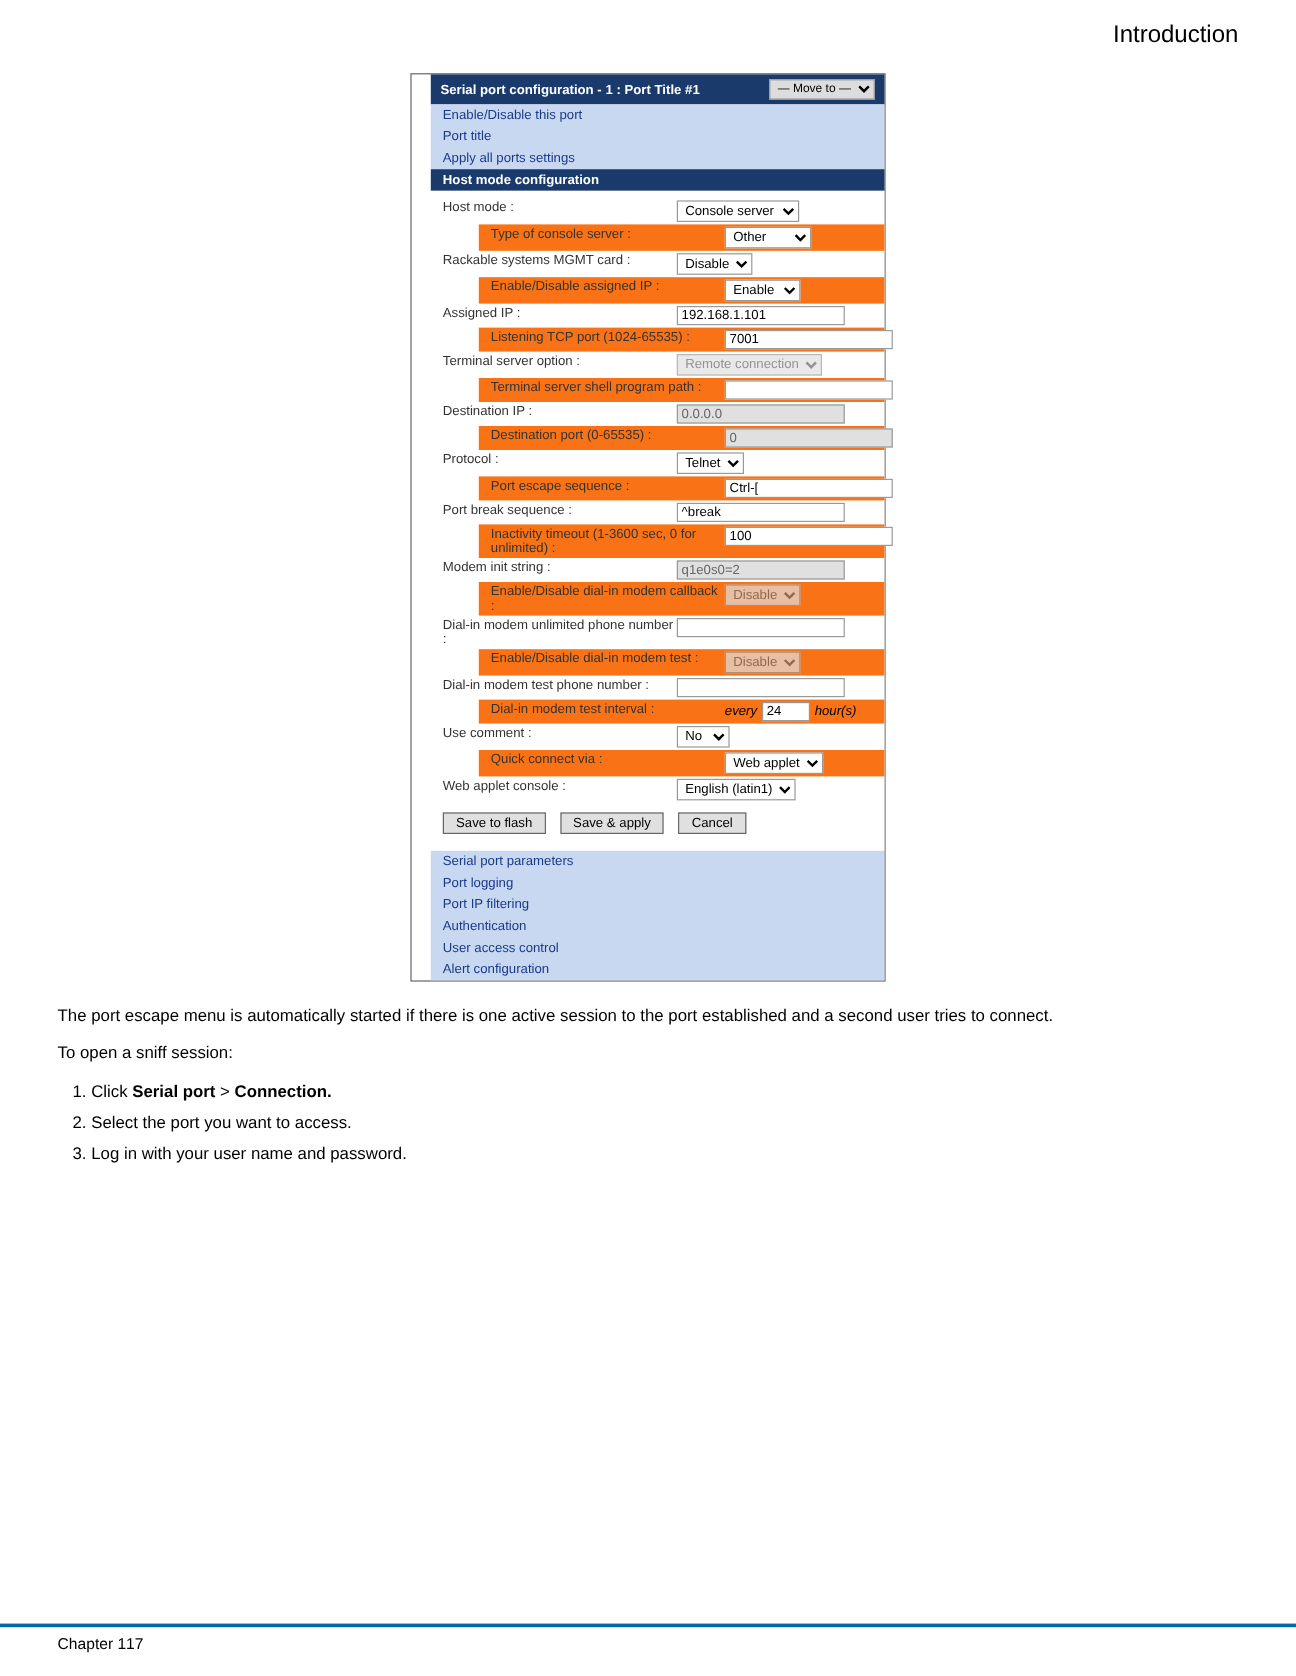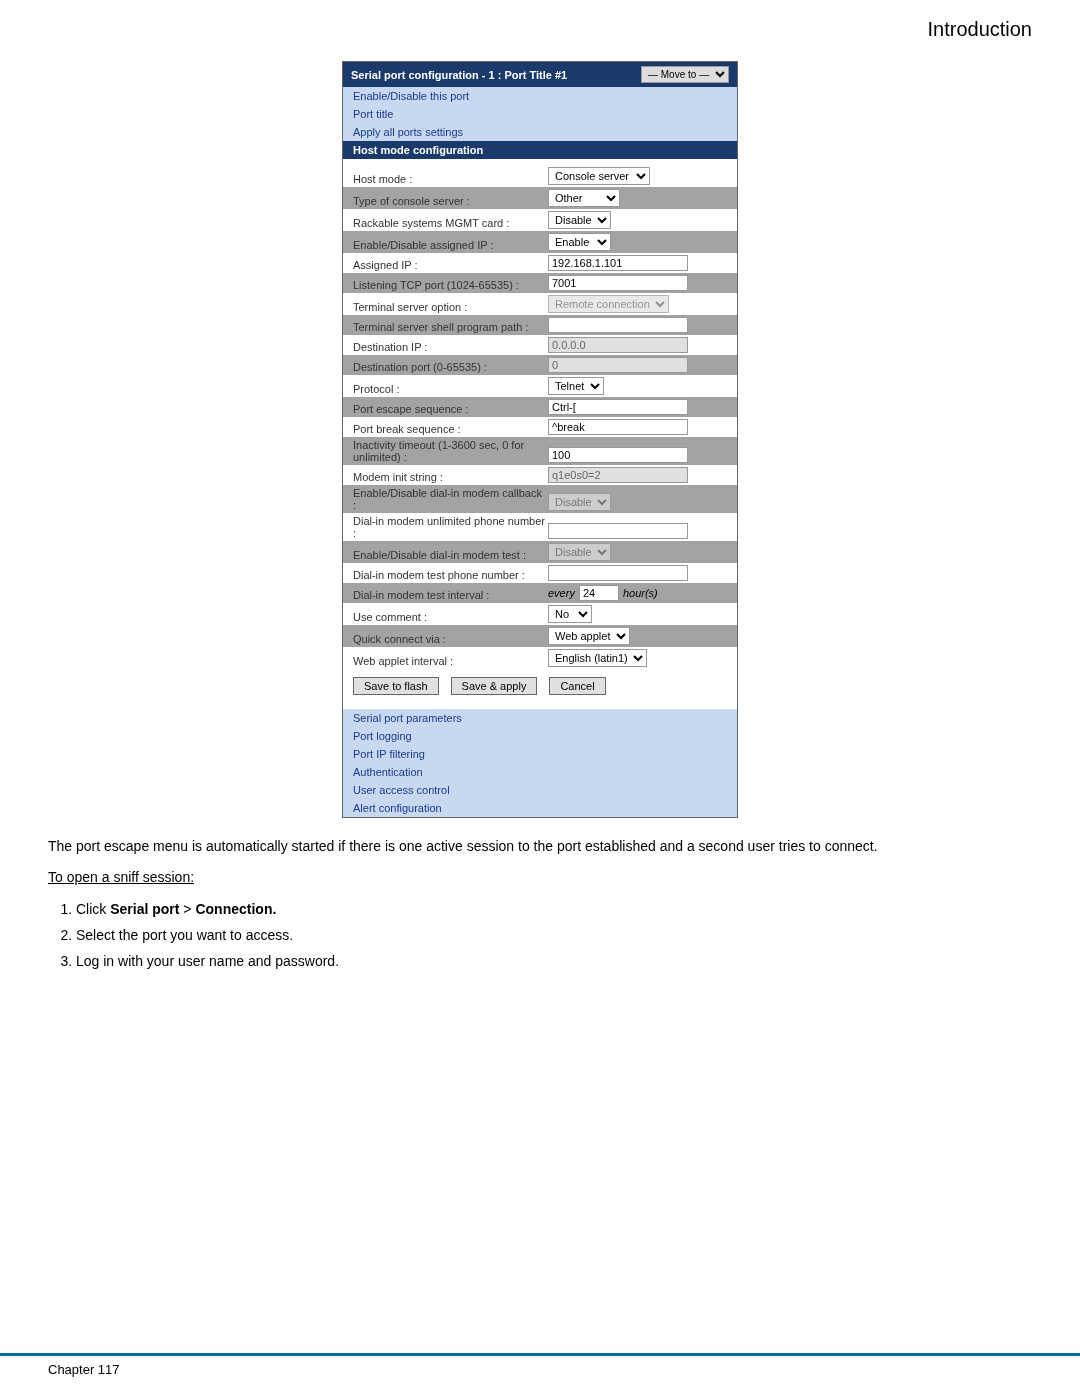--- a/index.html
+++ b/index.html
@@ -27,20 +27,21 @@
       padding: 10px 48px 20px 48px;
     }
 
     
     .config-panel {
       border: 1px solid #666;
       background: #fff;
       width: 396px;
       margin: 0 auto;
       font-size: 11px;
+      padding-left: 16px;
     }
 
     .config-panel-header {
       background: #1a3a6b;
       color: #fff;
       padding: 4px 8px;
       font-size: 11px;
       font-weight: bold;
       display: flex;
       justify-content: space-between;
@@ -75,27 +76,28 @@
       font-weight: bold;
     }
 
     .form-area {
       padding: 6px 0;
       background: #fff;
     }
 
     .form-row {
       display: flex;
-      align-items: flex-end;
+      align-items: flex-start;
       padding: 2px 10px;
       min-height: 20px;
     }
 
     .form-row.alt {
-      background: #a3a3a3;
+      background: #f97316;
+      margin-left: 40px;
     }
 
     .form-label {
       width: 195px;
       color: #333;
       font-size: 11px;
       flex-shrink: 0;
     }
 
     .form-control {
@@ -161,21 +163,20 @@
     }
 
     .body-text p {
       margin-bottom: 10px;
     }
 
     .steps-header {
       margin-top: 3px;
       margin-bottom: 8px;
       font-size: 14px;
-      text-decoration: underline;
     }
 
     .steps-list {
       margin-left: 28px;
       font-size: 14px;
       line-height: 1.7;
     }
 
     .steps-list li {
       margin-bottom: 2px;
@@ -409,21 +410,21 @@
         <div class="form-control">
           <select>
             <option selected="">Web applet</option>
             <option>SSH</option>
             <option>Telnet</option>
           </select>
         </div>
       </div>
 
       <div class="form-row">
-        <div class="form-label">Web applet interval :</div>
+        <div class="form-label">Web applet console :</div>
         <div class="form-control">
           <select>
             <option selected="">English (latin1)</option>
             <option>UTF-8</option>
           </select>
         </div>
       </div>
 
       <div class="button-row">
         <button class="btn">Save to flash</button>

